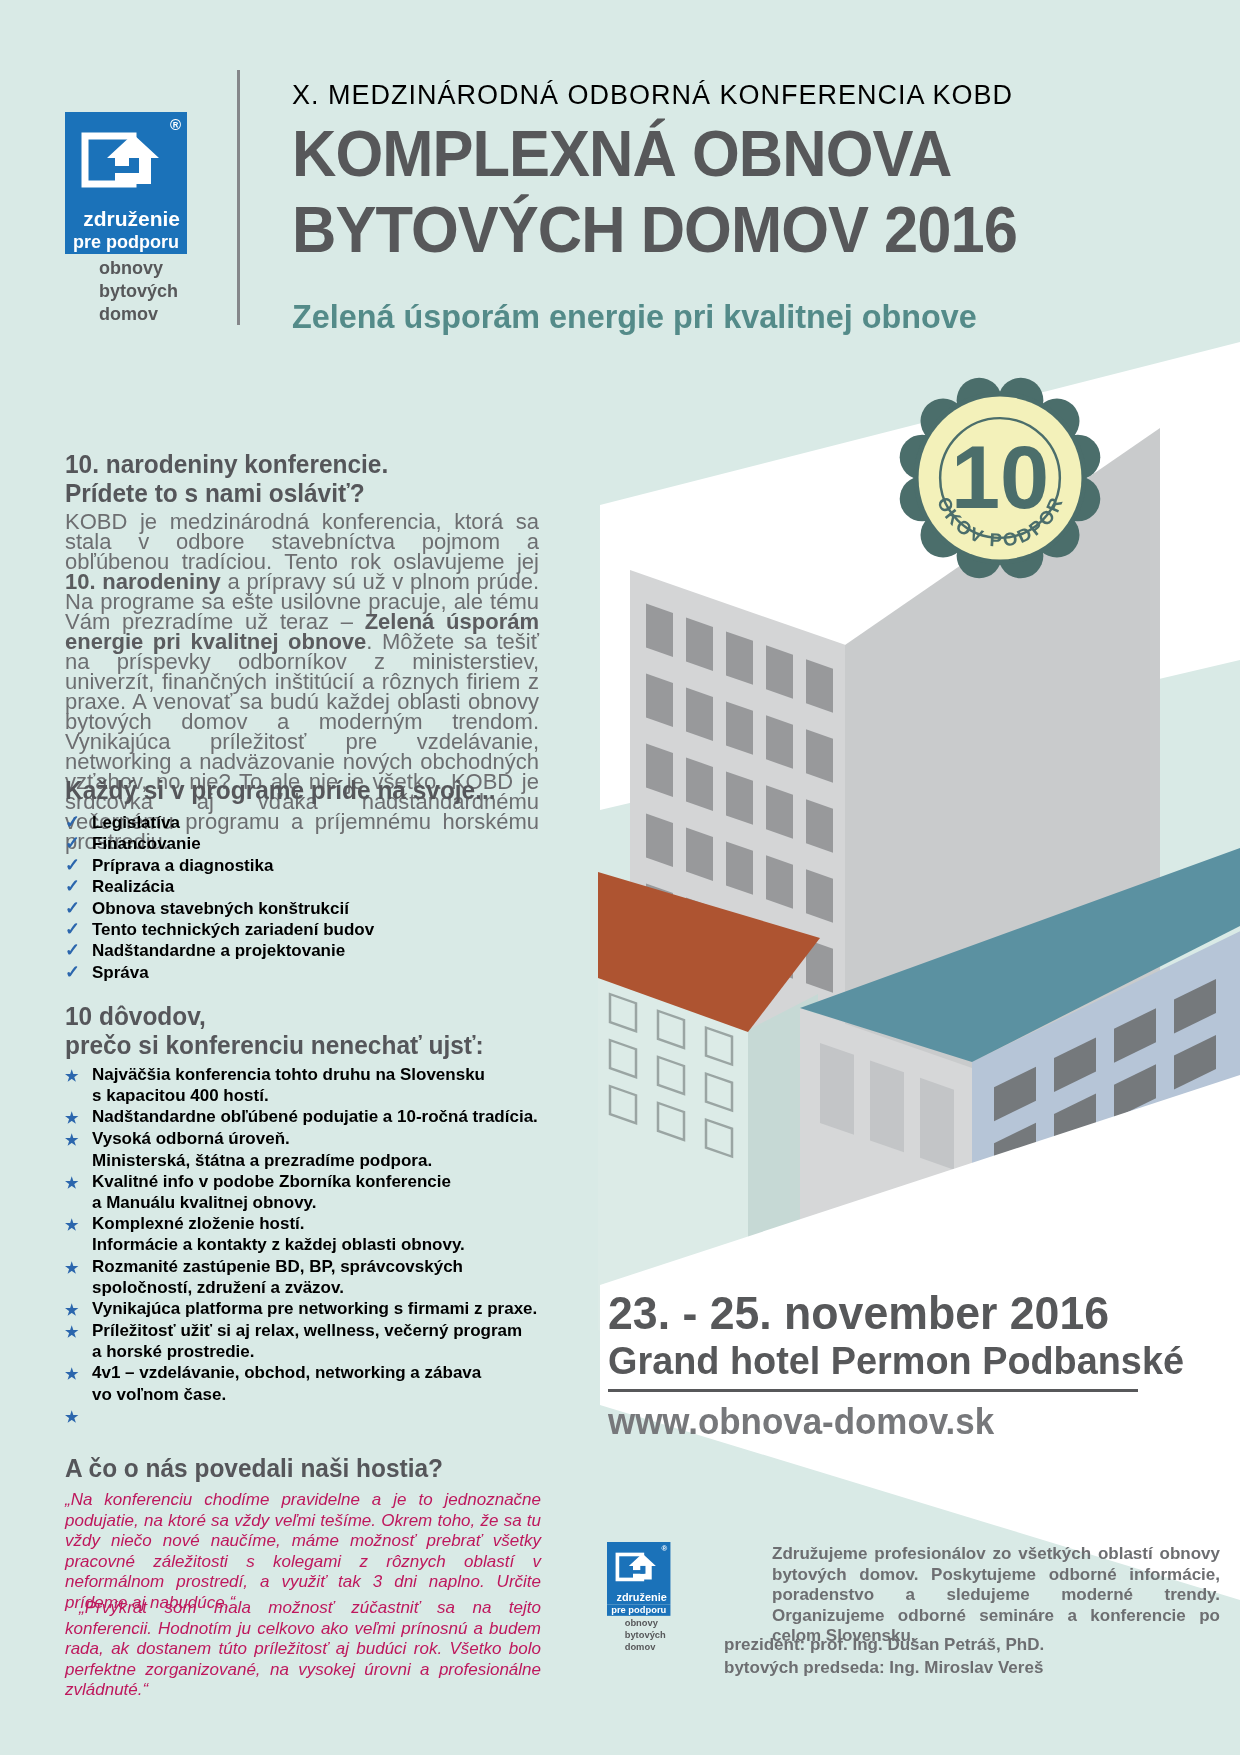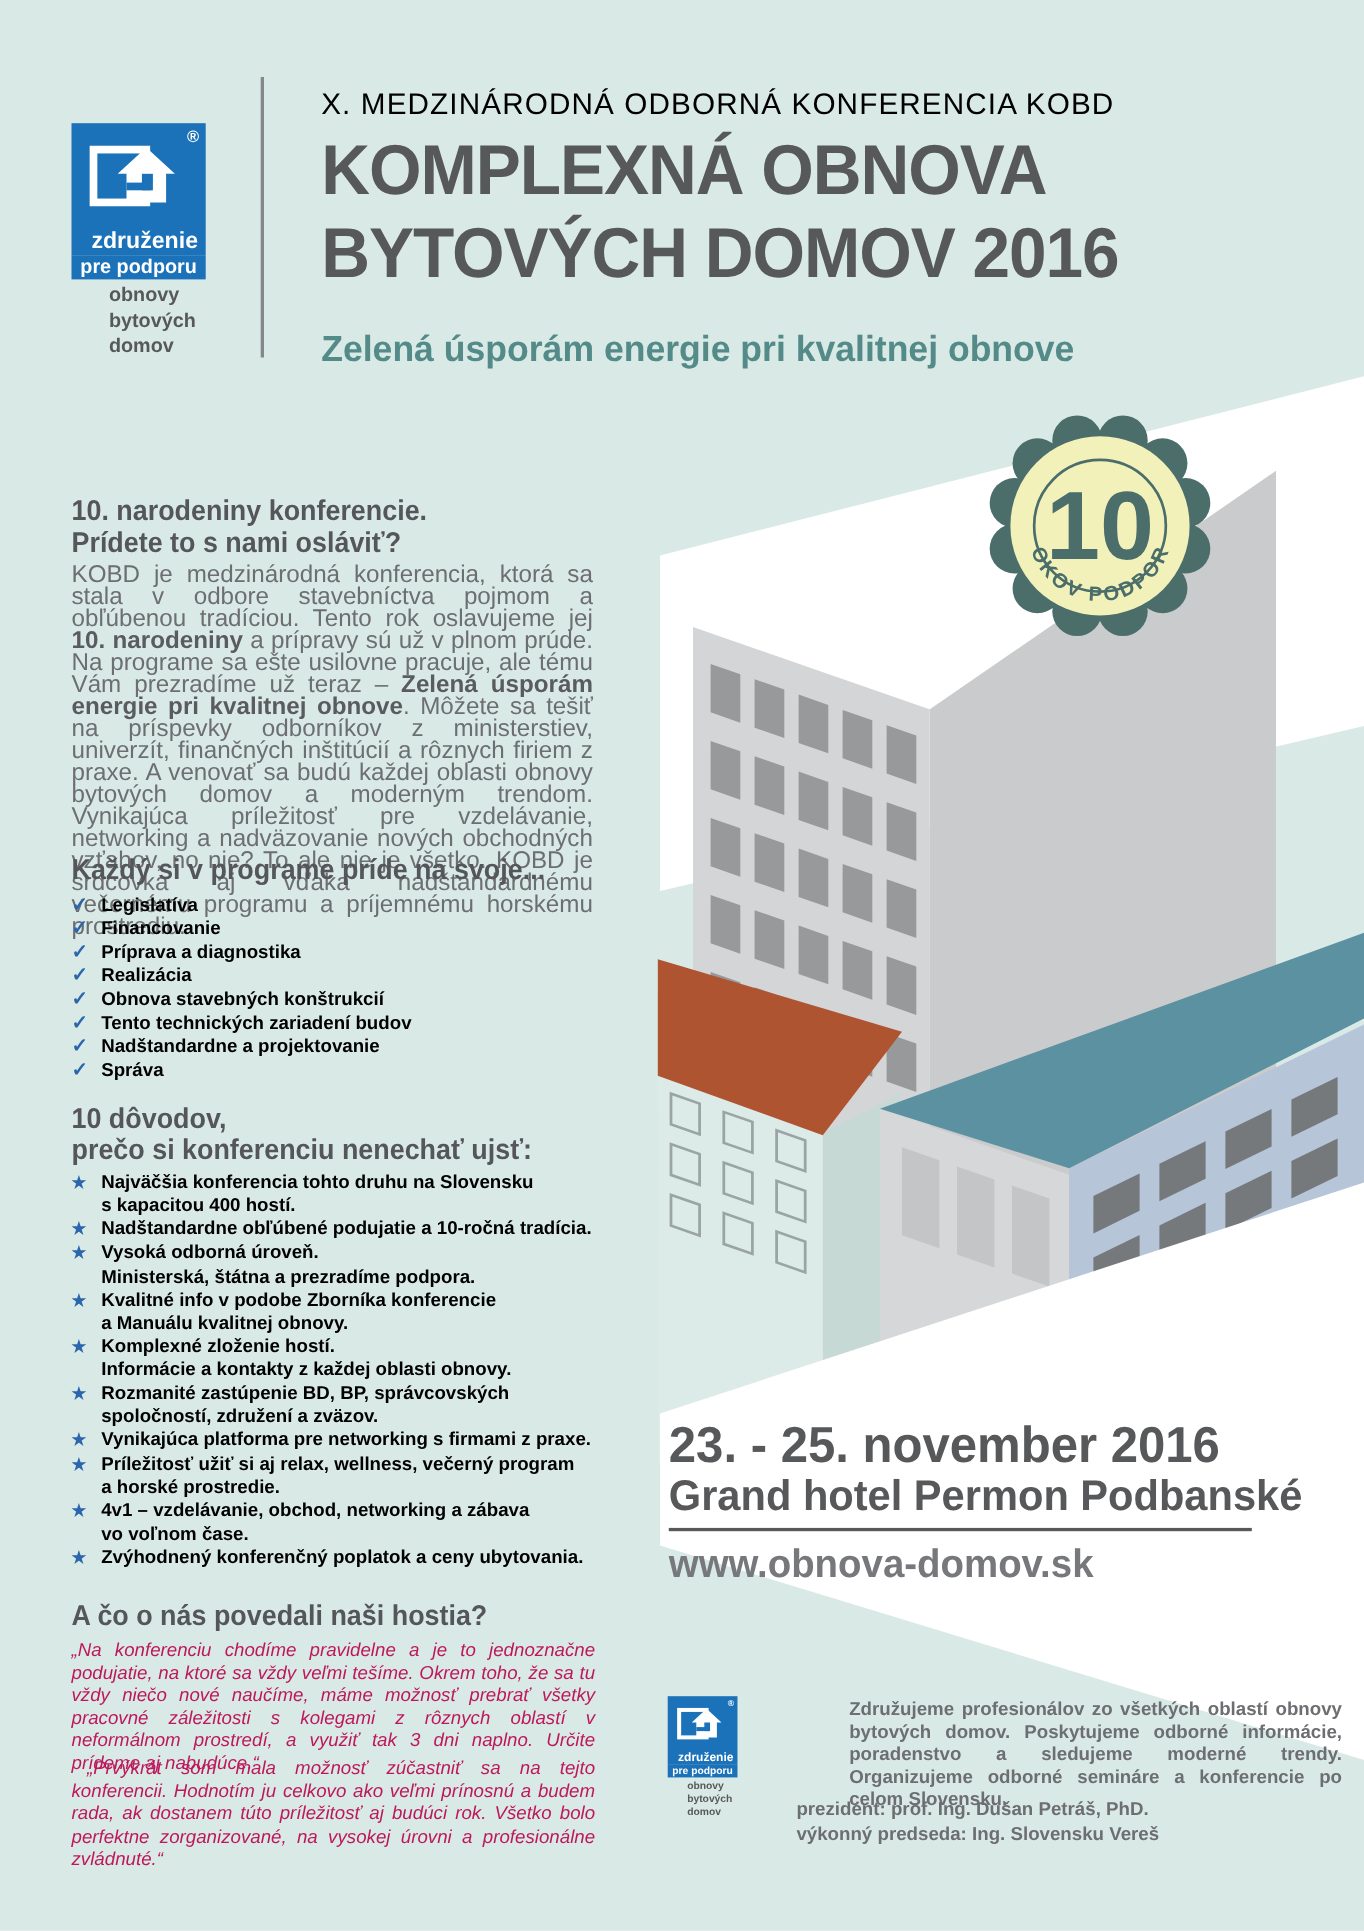--- a/index.html
+++ b/index.html
@@ -272,21 +272,20 @@
       <span class="item-text">Príležitosť užiť si aj relax, wellness, večerný program
 a horské prostredie.</span>
     </div>
       <div class="row">
       <span class="mark star">★</span>
       <span class="item-text">4v1 – vzdelávanie, obchod, networking a zábava
 vo voľnom čase.</span>
     </div>
       <div class="row">
       <span class="mark star">★</span>
-      <span class="item-text">Zvýhodnený konferenčný poplatok a ceny ubytovania.</span>
     </div>
     </div>
 
   <div class="abs lh" style="left:65px;top:1454px">A čo o nás povedali naši hostia?</div>
   <div class="abs quote" style="left:65px;top:1490px">„Na konferenciu chodíme pravidelne a je to jednoznačne podujatie, na ktoré sa vždy veľmi tešíme. Okrem toho, že sa tu vždy niečo nové naučíme, máme možnosť prebrať všetky pracovné záležitosti s kolegami z rôznych oblastí v neformálnom prostredí, a využiť tak 3 dni naplno. Určite prídeme aj nabudúce.“</div>
   <div class="abs quote q2" style="left:65px;top:1598px">„Prvýkrát som mala možnosť zúčastniť sa na tejto konferencii. Hodnotím ju celkovo ako veľmi prínosnú a budem rada, ak dostanem túto príležitosť aj budúci rok. Všetko bolo perfektne zorganizované, na vysokej úrovni a profesionálne zvládnuté.“</div>
 
   <div class="abs date-line">23. - 25. november 2016</div>
   <div class="abs venue-line">Grand hotel Permon Podbanské</div>
   <div class="abs rule"></div>
@@ -306,15 +305,15 @@
     <div class="logo-bar">pre podporu</div>
     <div class="logo-tail">
       <div>obnovy</div>
       <div>bytových</div>
       <div>domov</div>
     </div>
   </div>
 
   <div class="abs footer-about">Združujeme profesionálov zo všetkých oblastí obnovy bytových domov. Poskytujeme odborné informácie, poradenstvo a sledujeme moderné trendy. Organizujeme odborné semináre a konferencie po celom Slovensku.</div>
   <div class="abs footer-person" style="left:724px;top:1634px">prezident: prof. Ing. Dušan Petráš, PhD.</div>
-  <div class="abs footer-person" style="left:724px;top:1657px">výkonný predseda: Ing. Slovensku Vereš</div>
+  <div class="abs footer-person" style="left:724px;top:1657px">bytových predseda: Ing. Miroslav Vereš</div>
 
 </div>
 
 </body></html>

